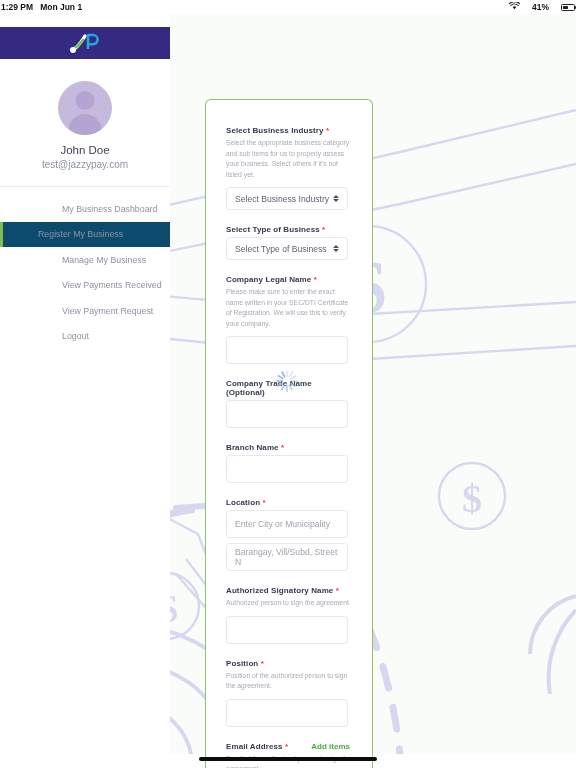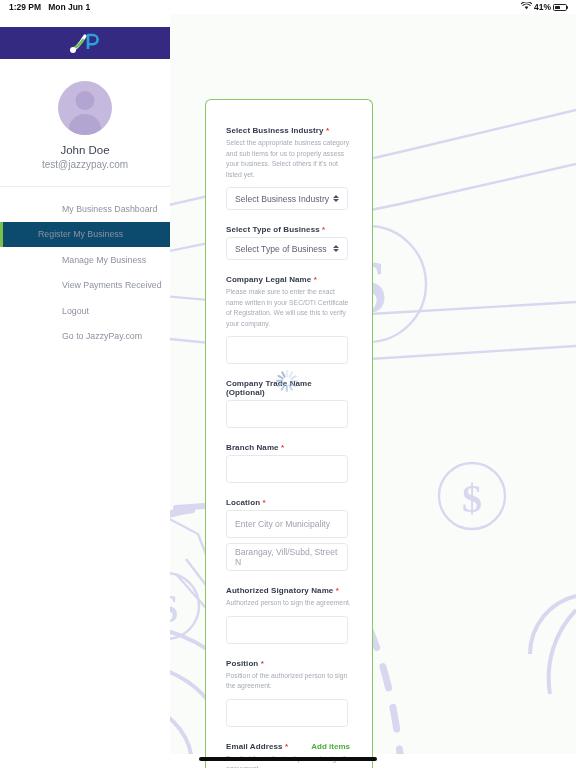--- a/index.html
+++ b/index.html
@@ -8,25 +8,25 @@
     font-family: "Liberation Sans", sans-serif;
     background: #ffffff;
     overflow: hidden;
   }
   #app { position: relative; width: 576px; height: 768px; background:#fff; }
 
   
   .statusbar {
     position:absolute; top:0; left:0; width:576px; height:14px;
     display:flex; align-items:center; justify-content:space-between;
-    padding:0 9px; font-size:8.5px; font-weight:bold; color:#111;
+    padding:0 1px; font-size:8.5px; font-weight:bold; color:#111;
     z-index:40;
   }
   .sb-left { display:flex; gap:7px; align-items:center; }
-  .sb-right { display:flex; gap:2px; align-items:center; }
+  .sb-right { display:flex; gap:12px; align-items:center; }
   .wifi-ico { display:inline-block; }
   .batt {
     width:14px; height:7px; border:1px solid #222; border-radius:1.6px;
     position:relative; display:inline-block;
   }
   .batt::after{
     content:""; position:absolute; right:-2.4px; top:1.8px;
     width:1.4px; height:3px; background:#222; border-radius:0 1px 1px 0;
   }
   .batt-fill{ position:absolute; left:1px; top:1px; bottom:1px; width:5px; background:#222; border-radius:0.6px;}
@@ -222,24 +222,24 @@
       <div class="navitem active">
           <span>Register My Business</span>
         </div>
       <div class="navitem">
           <span>Manage My Business</span>
         </div>
       <div class="navitem">
           <span>View Payments Received</span>
         </div>
       <div class="navitem">
+          <span>View Payment Request</span>
+        </div>
+      <div class="navitem">
           <span>Logout</span>
-        </div>
-      <div class="navitem">
-          <span>Go to JazzyPay.com</span>
         </div>
     </div>
   </div>
 
   <div class="card">
     <div class="cardinner">
 
       <div class="flabel"><span>Select Business Industry</span> <span class="req">*</span></div>
       <div class="fhelp">Select the appropriate business category and sub items for us to properly assess your business. Select others if it's not listed yet.</div>
       <div class="fselect">

